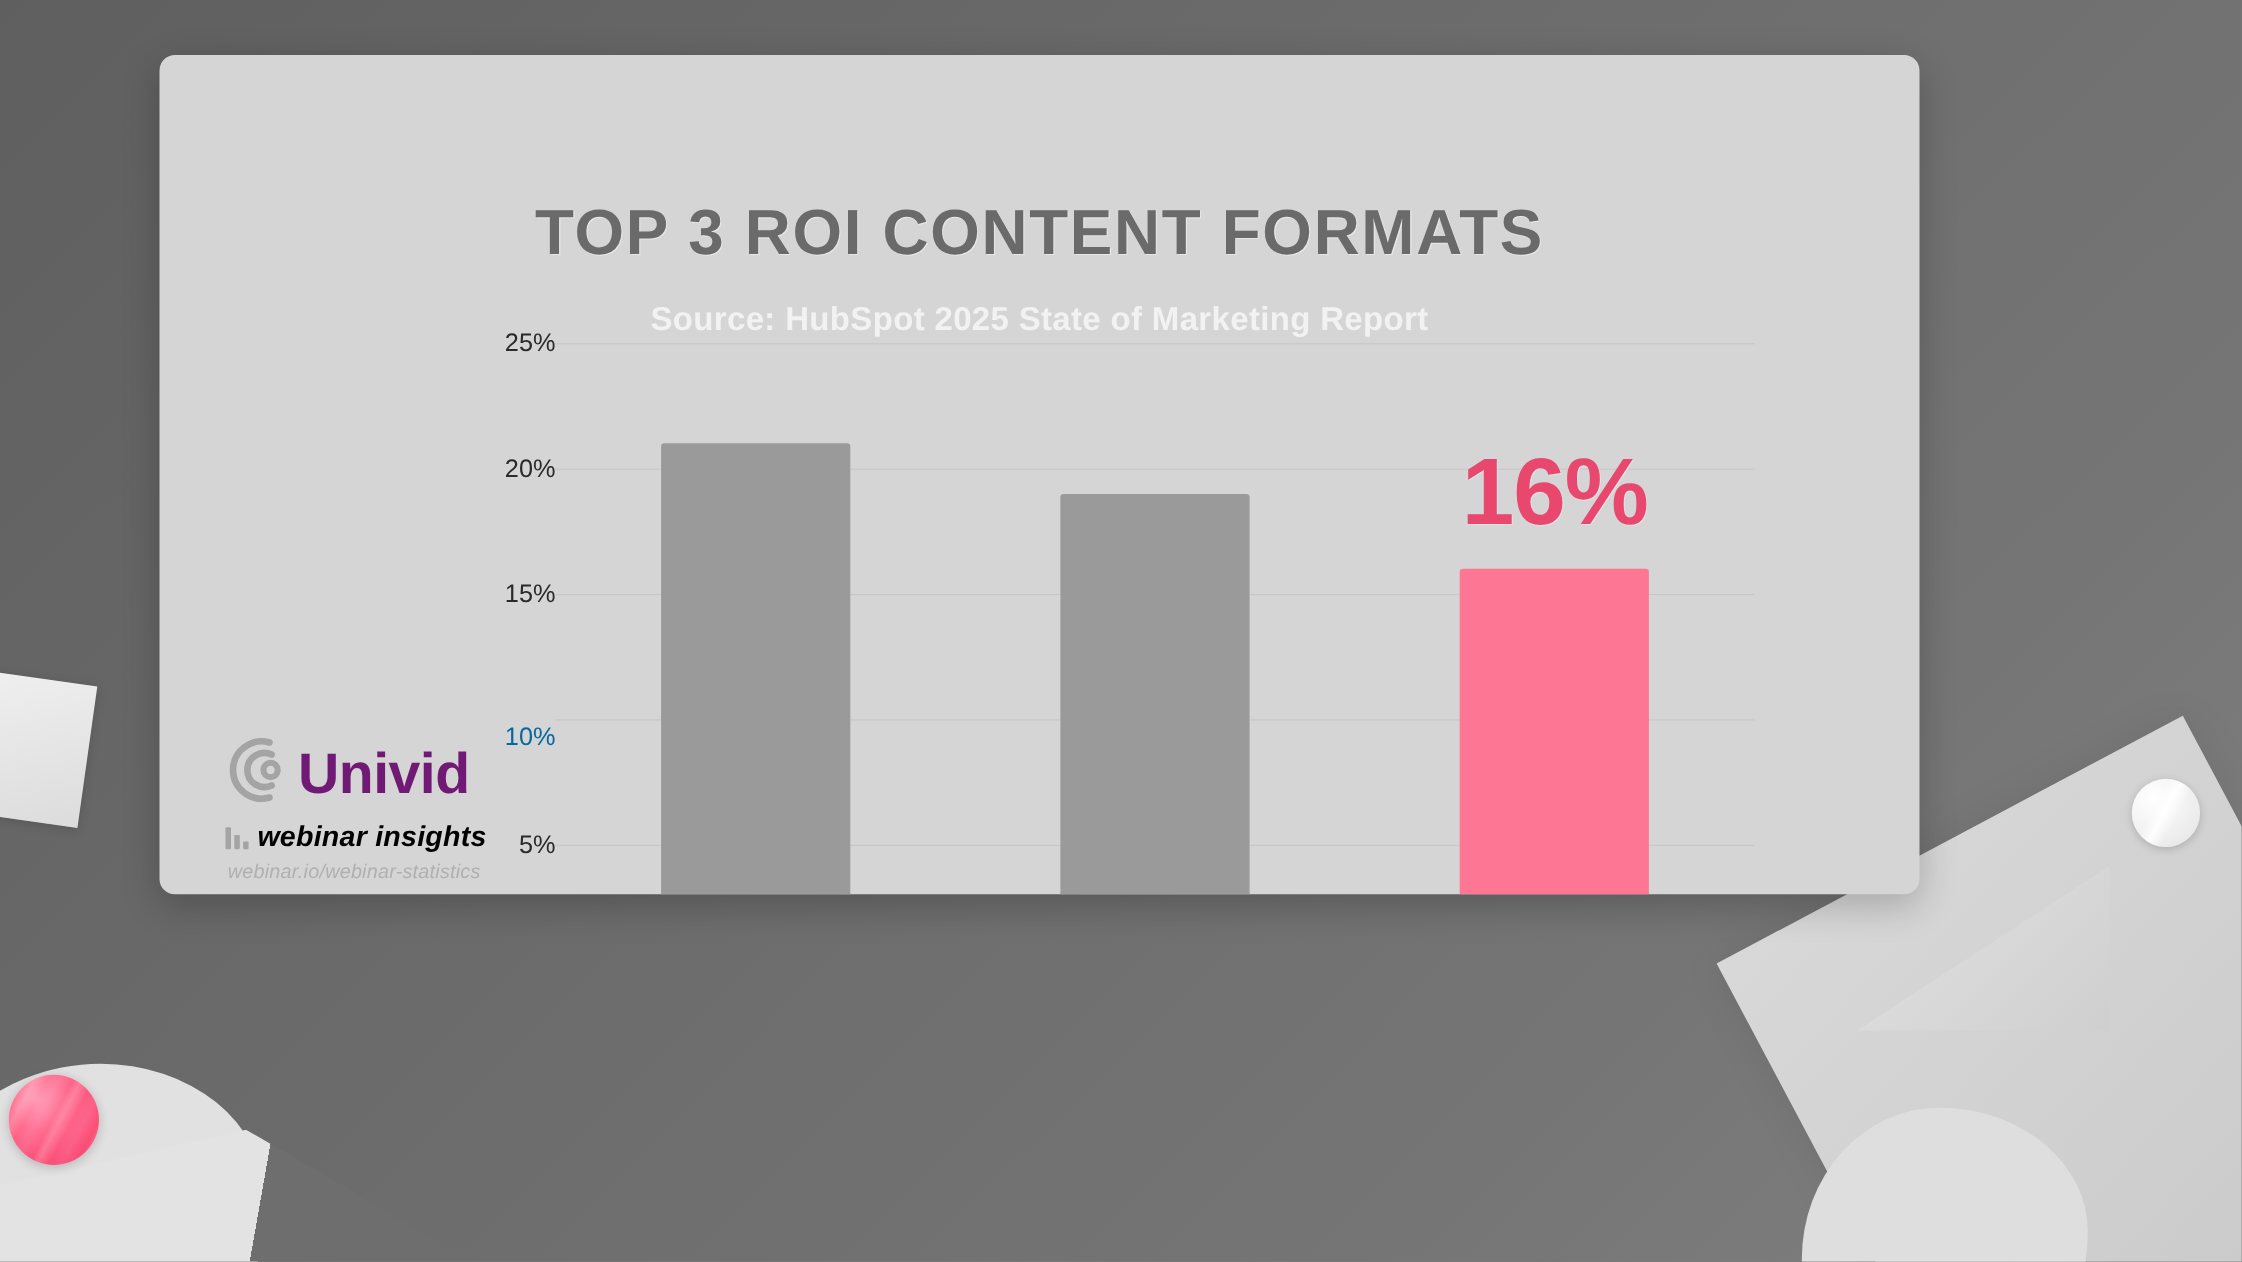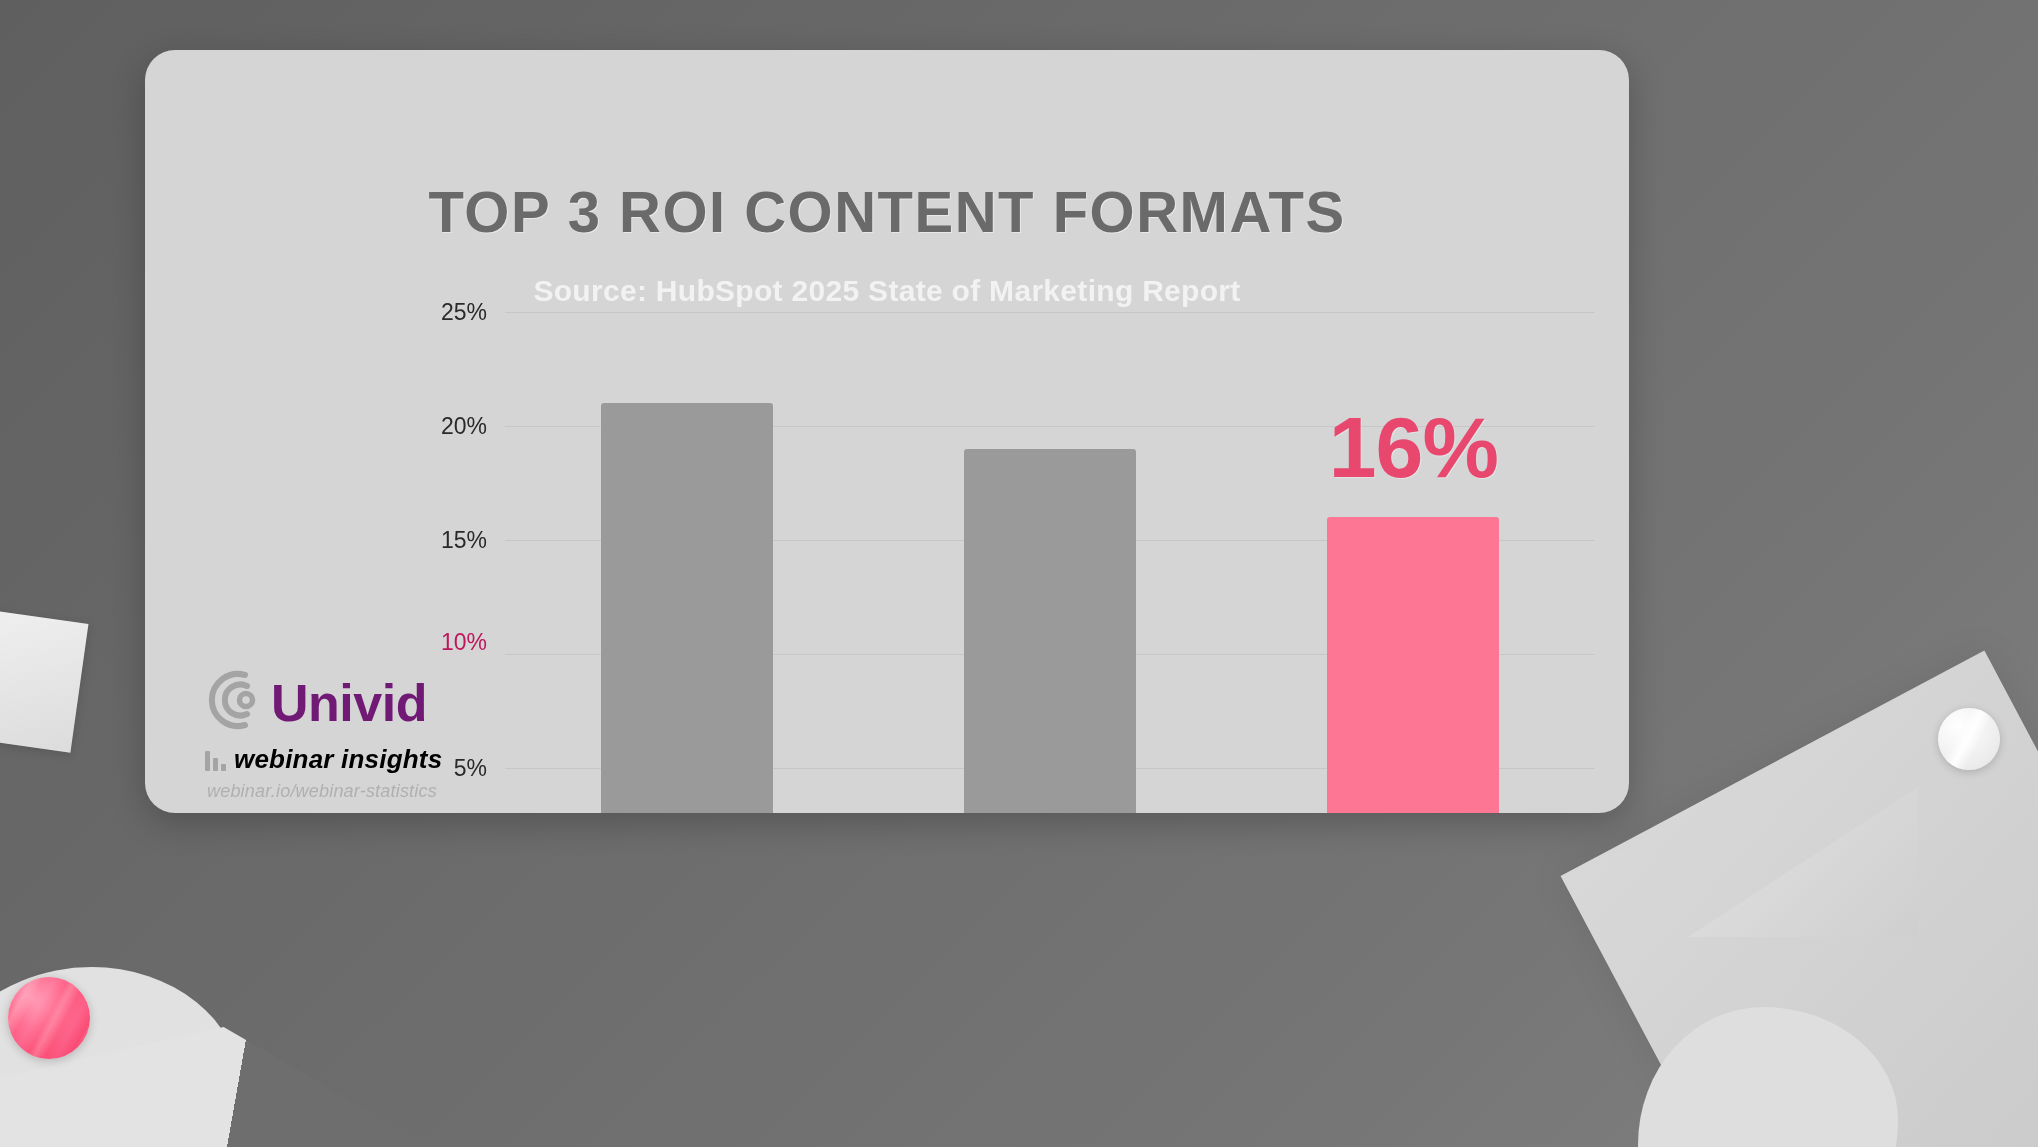--- a/index.html
+++ b/index.html
@@ -117,24 +117,24 @@
     height: 120px;
     background: linear-gradient(100deg, #e3e3e3 55%, #6e6e6e 55%);
     clip-path: polygon(0 42%, 52% 0, 100% 100%, 0 100%);
   }
 
   
   #card {
     position: absolute;
     left: 145px;
     top: 50px;
-    width: 1484px;
+    width: 1600px;
     height: 763px;
     background: #d5d5d5;
-    border-radius: 30px;
+    border-radius: 14px;
     box-shadow: 0 10px 34px rgba(0,0,0,0.22);
     overflow: hidden;
   }
 
   
   #title {
     position: absolute;
     top: 128px;
     left: 0;
     width: 100%;
@@ -168,21 +168,20 @@
   .gridline {
     position: absolute;
     left: 0;
     width: 100%;
     height: 1px;
     background: #c7c7c7;
   }
   .ytick {
     position: absolute;
     right: 100%;
-    margin-right: 18px;
     transform: translateY(-50%);
     font-size: 23px;
     color: #2a2a2a;
     white-space: nowrap;
     font-family: "Liberation Sans", sans-serif;
   }
 
   .bars {
     position: absolute;
     inset: 0;
@@ -276,21 +275,21 @@
 
   <div id="title">TOP 3 ROI CONTENT FORMATS</div>
   <div id="subtitle">Source: HubSpot 2025 State of Marketing Report</div>
 
   <div id="plot">
 
     <div id="grid-layer">
         <div class="gridline" style="top: 456px; background: rgb(199, 199, 199);"></div>
         <div class="ytick" style="top: 456px; color: rgb(42, 42, 42);">5%</div>
         <div class="gridline" style="top: 342px; background: rgb(199, 199, 199);"></div>
-        <div class="ytick" style="top: 330px; color: #be185d;">10%</div>
+        <div class="ytick" style="top: 358px; color: #0369a1;">10%</div>
         <div class="gridline" style="top: 228px; background: rgb(199, 199, 199);"></div>
         <div class="ytick" style="top: 228px; color: rgb(42, 42, 42);">15%</div>
         <div class="gridline" style="top: 114px; background: rgb(199, 199, 199);"></div>
         <div class="ytick" style="top: 114px; color: rgb(42, 42, 42);">20%</div>
         <div class="gridline" style="top: 0px; background: rgb(199, 199, 199);"></div>
         <div class="ytick" style="top: 0px; color: rgb(42, 42, 42);">25%</div>
       </div>
 
     <div class="bars" id="bars-layer">
         <div class="bar-slot">

